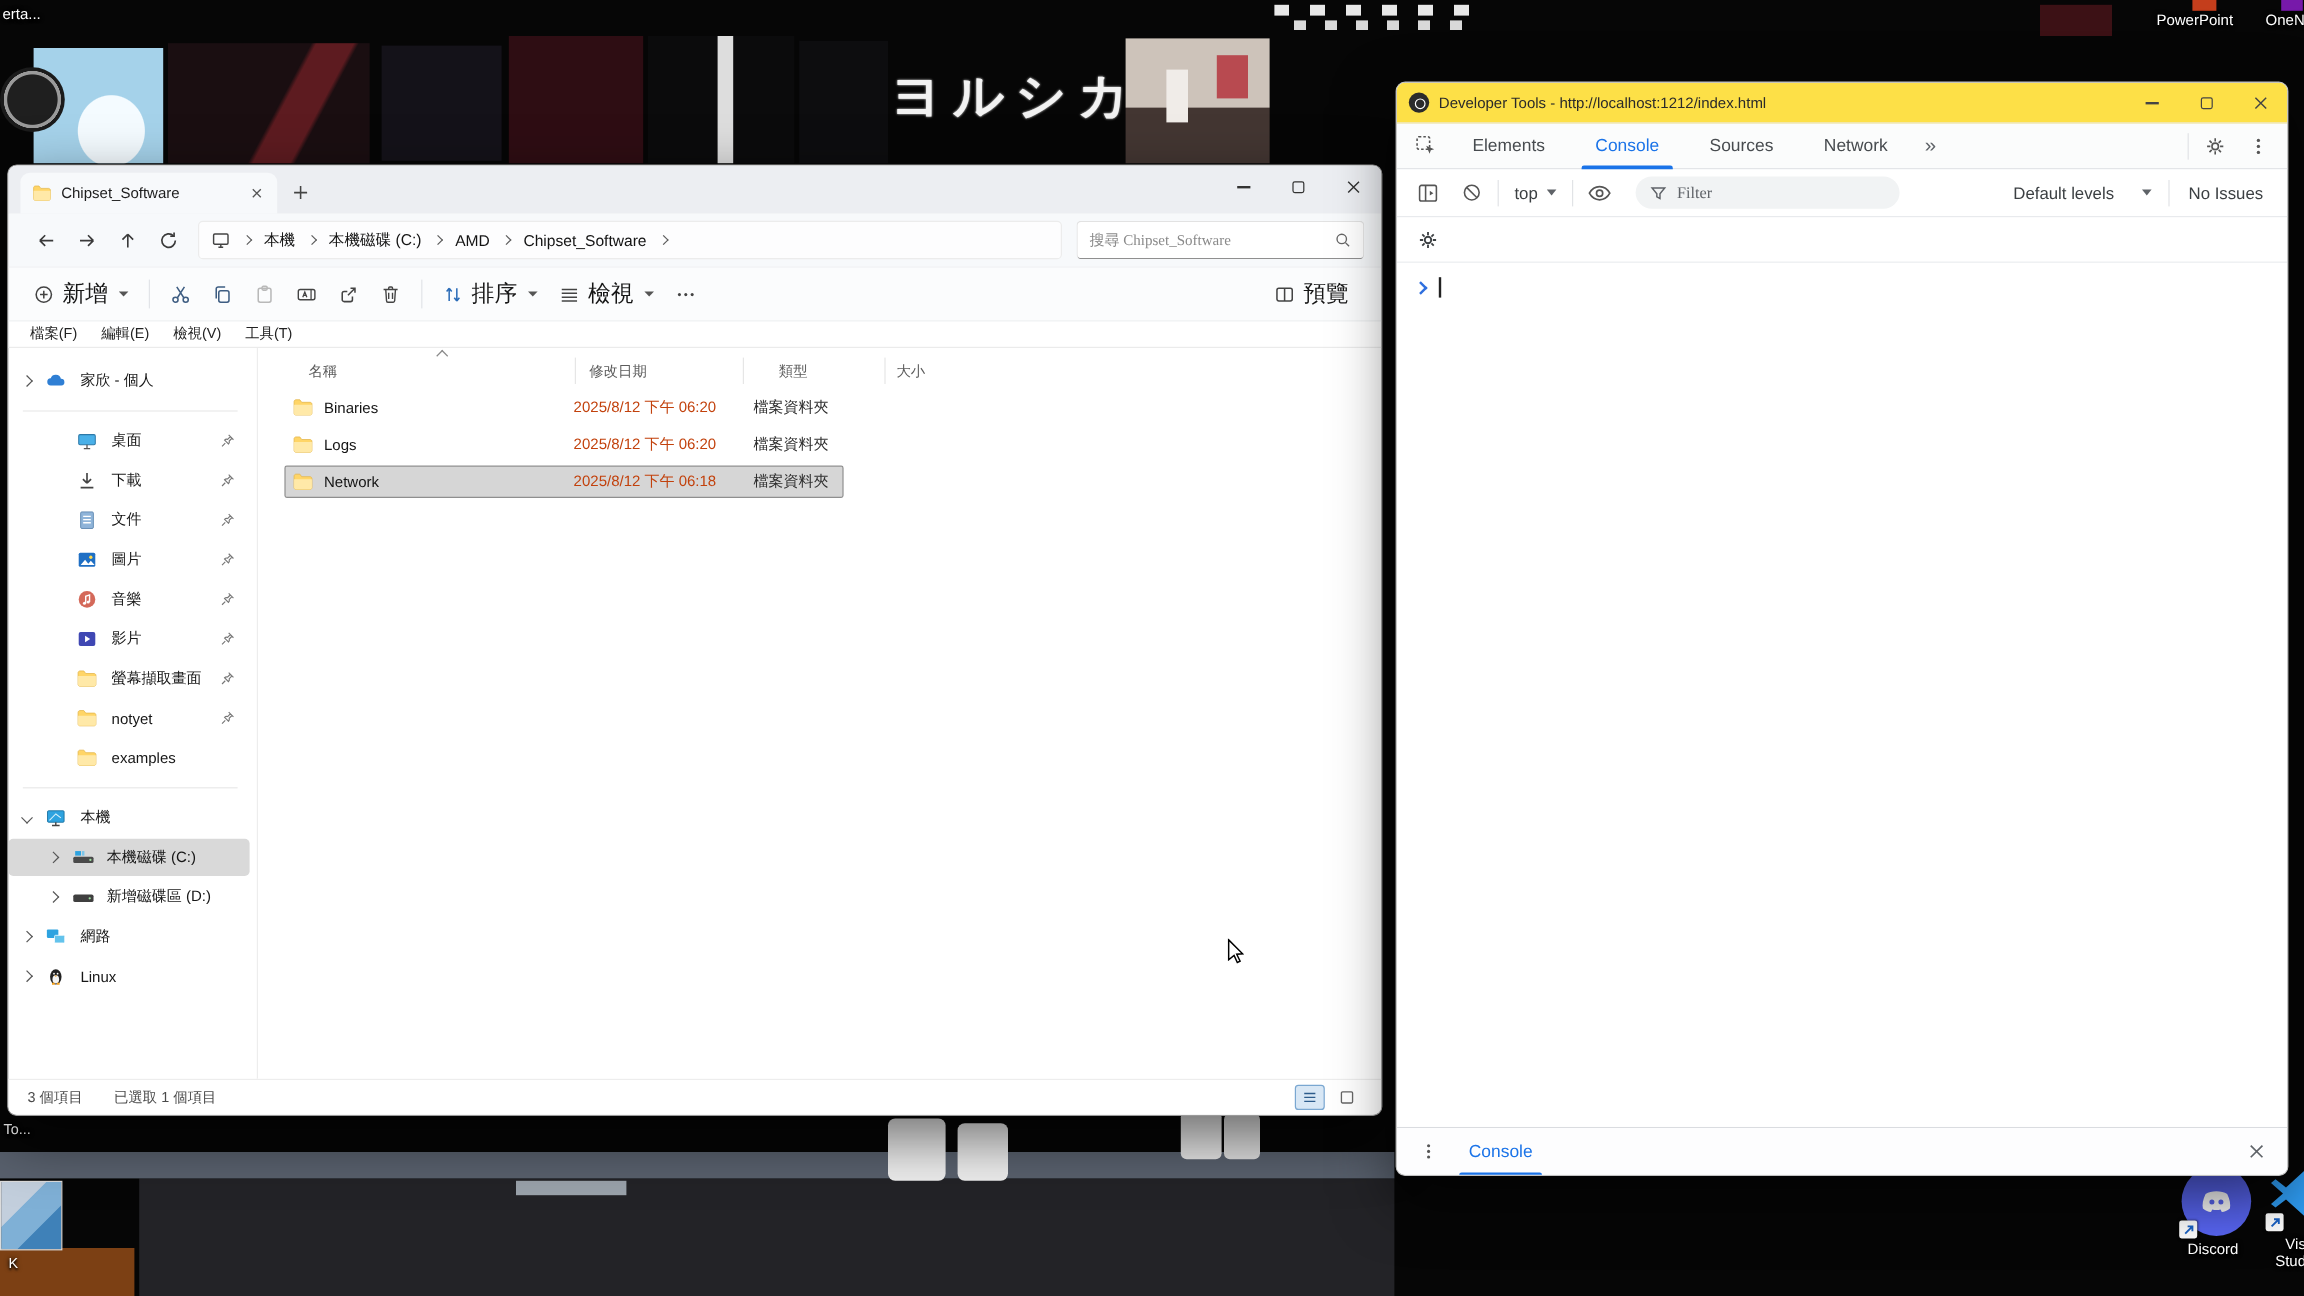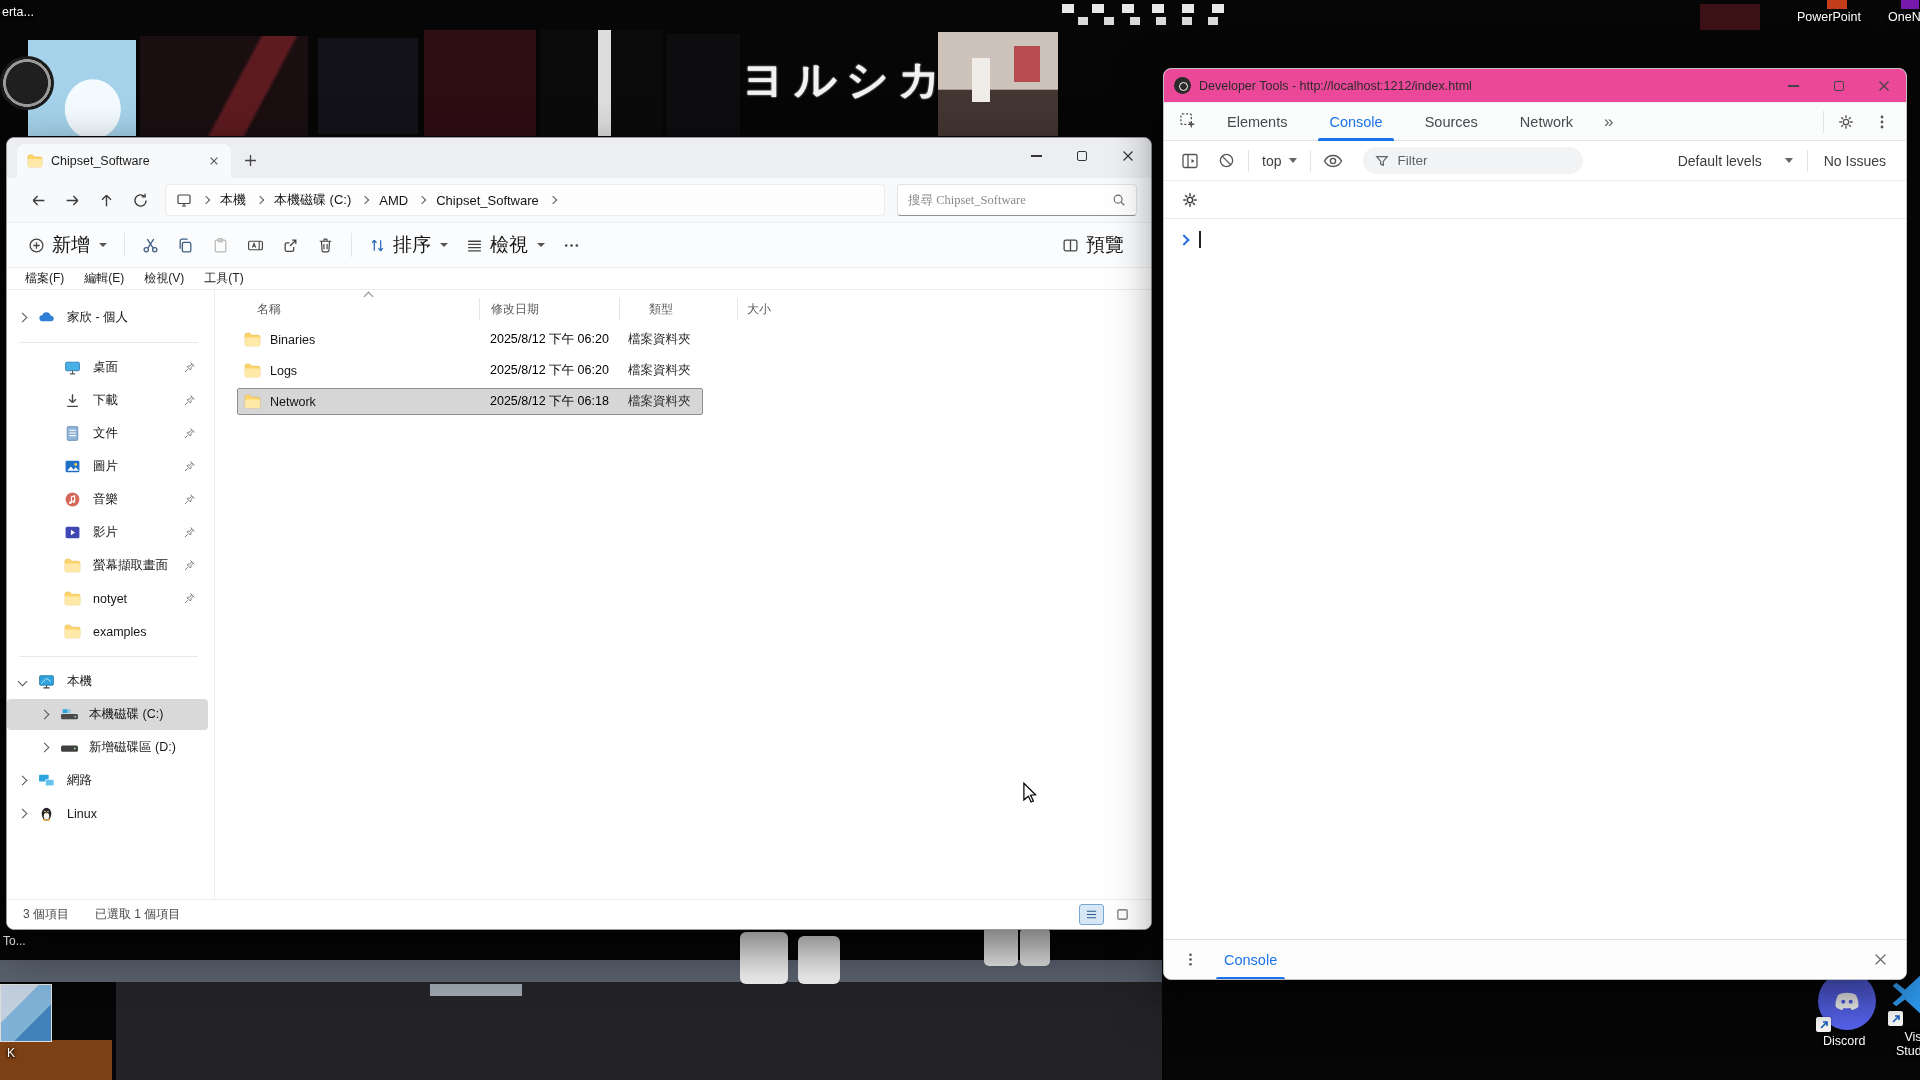--- a/index.html
+++ b/index.html
@@ -62,45 +62,45 @@
 .fhead{position:absolute;top:6px;left:0;right:12px;height:26px;color:#5c5c5c;font-size:12px}
 .fh{position:absolute;top:5px}
 .fh1{left:42px}.fh2{left:276px}.fh3{left:434px}.fh4{left:532px}
 .fsep{position:absolute;top:2px;width:1px;height:22px;background:#e6e6e6}
 .s1{left:264px}.s2{left:404px}.s3{left:522px}
 .sortcaret{position:absolute;left:150px;top:-3px;width:7px;height:7px;border-left:1.3px solid #8a8a8a;border-top:1.3px solid #8a8a8a;transform:rotate(45deg)}
 .frow{position:absolute;left:22px;width:466px;height:27px;display:flex;align-items:center;border:1px solid transparent;border-radius:2px;color:#141414}
 .frow.sel{background:#d6d6d6;border-color:#8f8f8f}
 .ficon{width:17px;margin:0 9px 0 6px;flex:none}
 .ficon svg{width:17px;height:17px}
-.fdate{position:absolute;left:252px;color:#000000}
+.fdate{position:absolute;left:240px;color:#c2410c}
 .ftype{position:absolute;left:390px;color:#2e2e2e}
 .statusbar{height:30px;border-top:1px solid #ededed;display:flex;align-items:center;font-size:12px;color:#4a4a4a;padding:0 16px;gap:26px;flex:none;background:#fff}
 .vbtns{margin-left:auto;display:flex;gap:6px}
 .vbtn{width:25px;height:21px;border:1px solid transparent;border-radius:3px;display:flex;align-items:center;justify-content:center}
 .vbtn.active{background:#d8e7f5;border-color:#7aa7d1}
 
-.dt-title{height:34px;background:#ec4899;display:flex;align-items:center;padding-left:10px;gap:8px;font-size:12.5px;color:#2a2a2a;flex:none;position:relative;border-bottom:1px solid #ececec}
+.dt-title{height:34px;background:#fde047;display:flex;align-items:center;padding-left:10px;gap:8px;font-size:12.5px;color:#2a2a2a;flex:none;position:relative;border-bottom:1px solid #ececec}
 .dt-logo{width:17px;height:17px;border-radius:50%;background:#2b2b2b;position:relative;flex:none}
 .dt-logo::after{content:"";position:absolute;left:5px;top:5px;width:7px;height:7px;border-radius:50%;border:1.6px solid #fff}
 .dt-ctl{position:absolute;right:0;top:0;height:34px;display:flex}
 .dbtn{width:45px;height:34px;display:flex;align-items:center;justify-content:center;color:#333}
 .dt-tabs{height:38px;background:#fbfcfc;border-bottom:1px solid #e3e5e8;display:flex;align-items:center;flex:none;padding-left:6px}
 .dt-iconbtn{width:36px;height:34px;display:flex;align-items:center;justify-content:center;border-radius:4px}
 .dtab{height:38px;display:flex;align-items:center;padding:0 21px;font-size:14.5px;color:#474b4f;position:relative}
 .dtab.active{color:#1a73e8}
 .dtab.active::after{content:"";position:absolute;left:10px;right:10px;bottom:0;height:3px;background:#1a73e8;border-radius:2px 2px 0 0}
 .dt-more{font-size:17px;color:#5f6368;padding:0 10px}
 .dt-tr{margin-left:auto;display:flex;align-items:center;height:100%;padding-right:6px}
 .dt-vsep{width:1px;height:22px;background:#e1e3e6;margin:0 4px}
 .dt-toolbar{height:40px;border-bottom:1px solid #e8eaed;display:flex;align-items:center;padding:0 8px;flex:none;font-size:14px;color:#3c4043}
 .dt-select{display:flex;align-items:center;gap:6px;padding:0 9px}
 .dcaret{width:0;height:0;border-left:4.5px solid transparent;border-right:4.5px solid transparent;border-top:5px solid #5f6368;margin-left:2px}
 .filterpill{width:220px;height:27px;background:#f1f3f4;border-radius:14px;display:flex;align-items:center;gap:8px;padding:0 12px;margin-left:12px}
-.filterpill input{background:transparent;border:0;outline:0;font-size:13.5px;color:#444;width:150px;font-family:Liberation Sans, sans-serif}
+.filterpill input{background:transparent;border:0;outline:0;font-size:13.5px;color:#444;width:150px;font-family:Liberation Serif, serif}
 .filterpill input::placeholder{color:#5f6368}
 .dt-levels{margin-left:auto;display:flex;align-items:center;gap:21px;padding:0 10px}
 .dt-issues{padding:0 12px}
 .dt-setrow{height:38px;border-bottom:1px solid #e8eaed;display:flex;align-items:center;padding-left:8px;flex:none}
 .dt-console{flex:1;position:relative;background:#fff}
 .dt-prompt{position:absolute;left:16px;top:12px;display:flex;align-items:center;gap:11px}
 .pchev{width:8px;height:8px;border-right:2px solid #2f6fde;border-bottom:2px solid #2f6fde;transform:rotate(-45deg)}
 .pcursor{width:1.5px;height:17px;background:#222;animation:blink 1.2s steps(1) infinite}
 @keyframes blink{50%{opacity:0}}
 .dt-drawer{height:40px;border-top:1px solid #dadce0;display:flex;align-items:center;flex:none;background:#fdfdfe;padding:0 8px}

